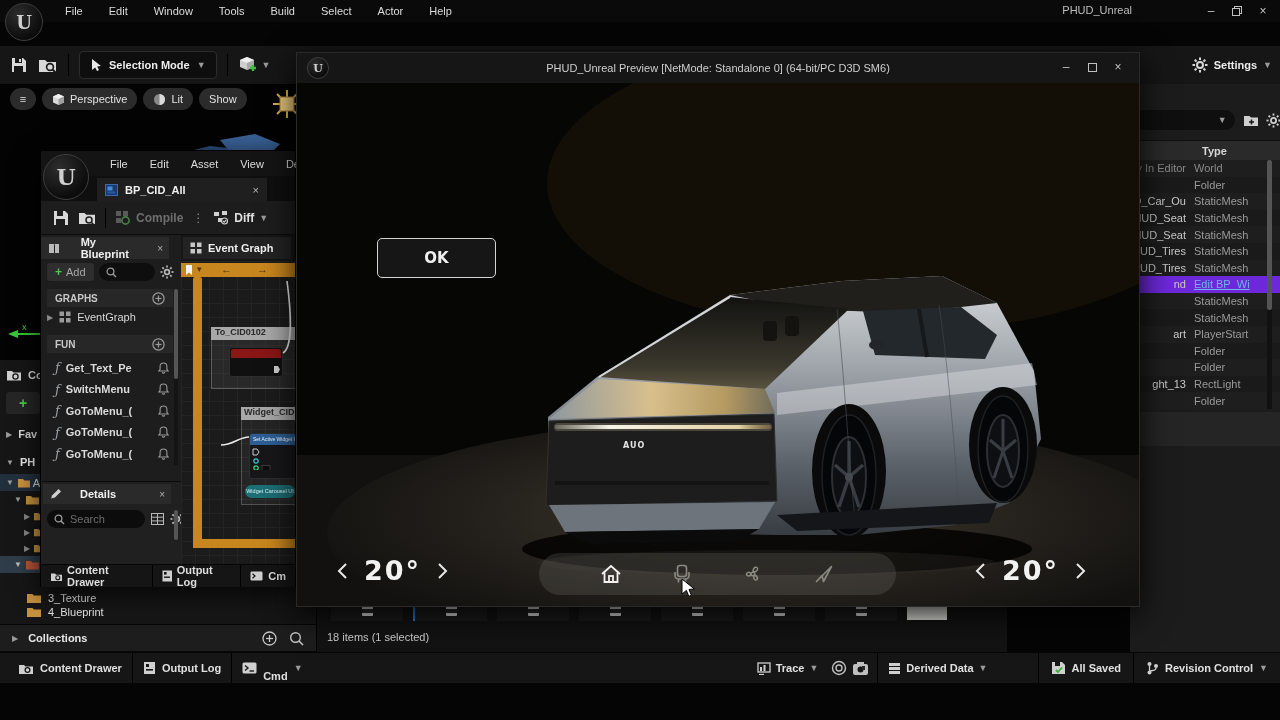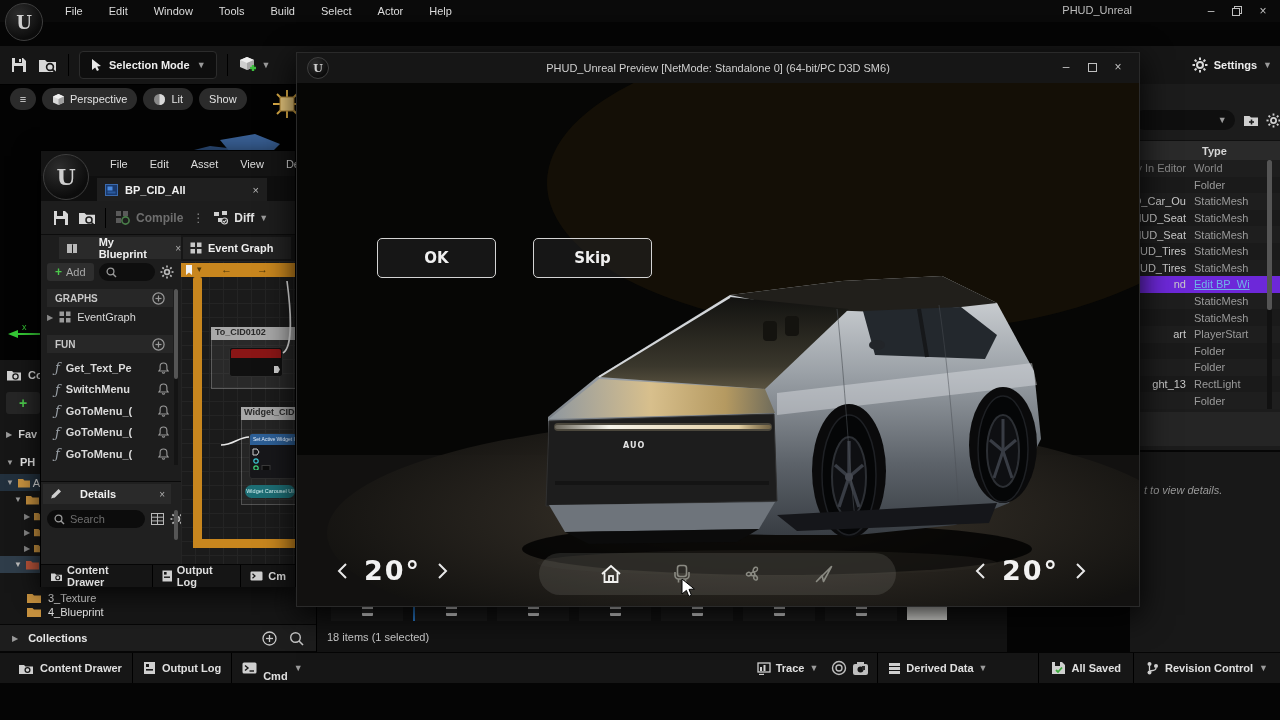--- a/index.html
+++ b/index.html
@@ -390,23 +390,20 @@
         </div>
       <div class="olrow" style="background:#1e1e1e;">
           <span class="olname"></span>
           <span class="oltype">Folder</span>
         </div>
     </div>
     <div class="abs" style="left:137px;top:76px;width:5px;height:249px;background:#111;">
       <div class="scrollthumb" style="width:5px;height:150px;"></div>
     </div>
     <div class="abs" style="left:0;top:328px;width:150px;height:34px;background:#252525;"></div>
-    <div class="abs" style="left:0;top:366px;width:150px;height:202px;background:#181818;border-top:2px solid #060606;">
-      <div class="abs t11" style="left:14px;top:32px;color:#9a9a9a;font-style:italic;">t to view details.</div>
-    </div>
   </div>
 
   <div class="abs" style="left:0;top:652px;width:1280px;height:30px;background:#161616;border-top:1px solid #050505;z-index:3;">
     <div class="row" style="height:100%;padding-left:8px;gap:0;">
       <div class="row" style="gap:6px;padding:0 10px;height:100%;">
         <svg width="16" height="13">
             <path d="M1,3 h5 l1.5,1.5 h7.5 v7.5 h-14 z" fill="#cfcfcf"></path>
             <circle cx="9.5" cy="8" r="2.4" fill="none" stroke="#161616" stroke-width="1.3"></circle>
           </svg>
         <span class="t11" style="color:#e0e0e0;font-weight:bold;">Content Drawer</span>
@@ -539,21 +536,21 @@
             <rect x="5" y="8" width="5" height="4" fill="#cfcfcf"></rect>
             <circle cx="11.5" cy="11" r="3" fill="#1d1d1d" stroke="#cfcfcf" stroke-width="1.2"></circle>
             <polyline points="10,11 11.2,12.2 13.2,9.8" fill="none" stroke="#cfcfcf" stroke-width="1.1"></polyline>
           </svg>
         <span class="t12" style="color:#e0e0e0;font-weight:bold;">Diff</span>
         <span style="color:#9a9a9a;font-size:9px;">▼</span>
       </div>
     </div>
 
     <div class="abs" style="left:0;top:84px;width:140px;height:246px;background:#1d1d1d;">
-      <div class="row abs" style="left:18px;top:2px;width:128px;height:22px;background:#2a2a2a;gap:22px;padding-left:7px;box-sizing:border-box;">
+      <div class="row abs" style="left:0;top:2px;width:128px;height:22px;background:#2a2a2a;gap:22px;padding-left:7px;box-sizing:border-box;">
         <svg width="13" height="11">
             <path d="M1,1 h4.5 a1.5,1.5 0 0 1 1,0.6 a1.5,1.5 0 0 1 1,-0.6 h4.5 v9 h-4.5 a1.5,1.5 0 0 0 -1,0.5 a1.5,1.5 0 0 0 -1,-0.5 h-4.5 z" fill="#b9b9b9"></path>
             <line x1="6.5" y1="1.6" x2="6.5" y2="10.5" stroke="#1d1d1d"></line>
           </svg>
         <span class="t11" style="color:#f0f0f0;font-weight:bold;">My Blueprint</span>
         <span style="margin-left:auto;margin-right:6px;color:#b0b0b0;font-size:10px;">×</span>
       </div>
       <div class="row abs" style="left:6px;top:28px;gap:5px;">
         <div class="row" style="background:#2e2e2e;border-radius:3px;height:18px;padding:0 8px;gap:4px;">
           <span style="color:#4cc94c;font-weight:bold;font-size:12px;">+</span>
@@ -872,23 +869,20 @@
         <path d="M642,222 C 652,290 658,370 662,428" fill="none" stroke="#4a4e53" stroke-width="1" opacity="0.5"></path>
         <polygon points="480,432 700,420 692,440 500,448" fill="#15161a"></polygon>
         <ellipse cx="470" cy="480" rx="230" ry="13" fill="#2e2b26" opacity="0.35"></ellipse>
       </svg>
 
       <div class="abs hud" style="left:326px;top:358px;color:#e4e4e4;font-size:8px;font-weight:bold;letter-spacing:1px;">AUO</div>
 
       <div class="abs hud row" style="left:80px;top:155px;width:117px;height:38px;border:1.5px solid #d4d4d4;border-radius:5px;background:rgba(34,34,34,0.6);justify-content:center;">
         <span style="color:#f0f0f0;font-weight:bold;font-size:15px;">OK</span>
       </div>
-      <div class="abs hud row" style="left:236px;top:155px;width:117px;height:38px;border:1.5px solid #d4d4d4;border-radius:5px;background:rgba(34,34,34,0.6);justify-content:center;">
-        <span style="color:#f0f0f0;font-weight:bold;font-size:15px;">Skip</span>
-      </div>
 
       <div class="abs row hud" style="left:40px;top:472px;gap:16px;">
         <svg width="11" height="18">
             <polyline points="9,2 2,9 9,16" fill="none" stroke="#e8e8e8" stroke-width="2"></polyline>
           </svg>
         <span style="color:#f2f2f2;font-size:27px;font-weight:bold;letter-spacing:2px;">20°</span>
         <svg width="11" height="18">
             <polyline points="2,2 9,9 2,16" fill="none" stroke="#e8e8e8" stroke-width="2"></polyline>
           </svg>
       </div>

